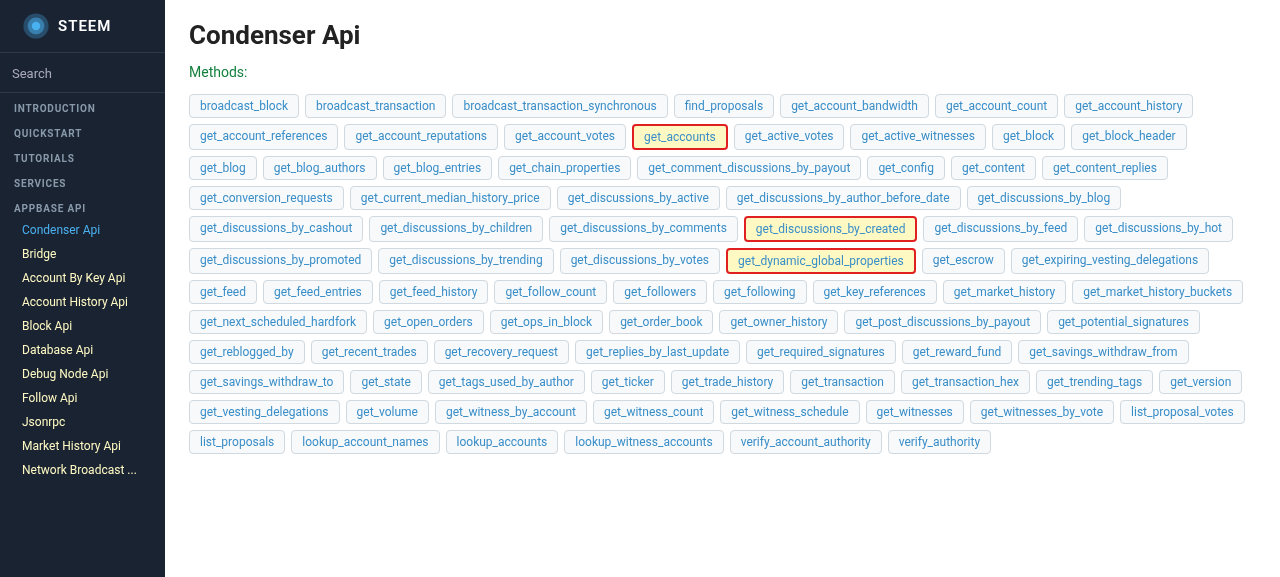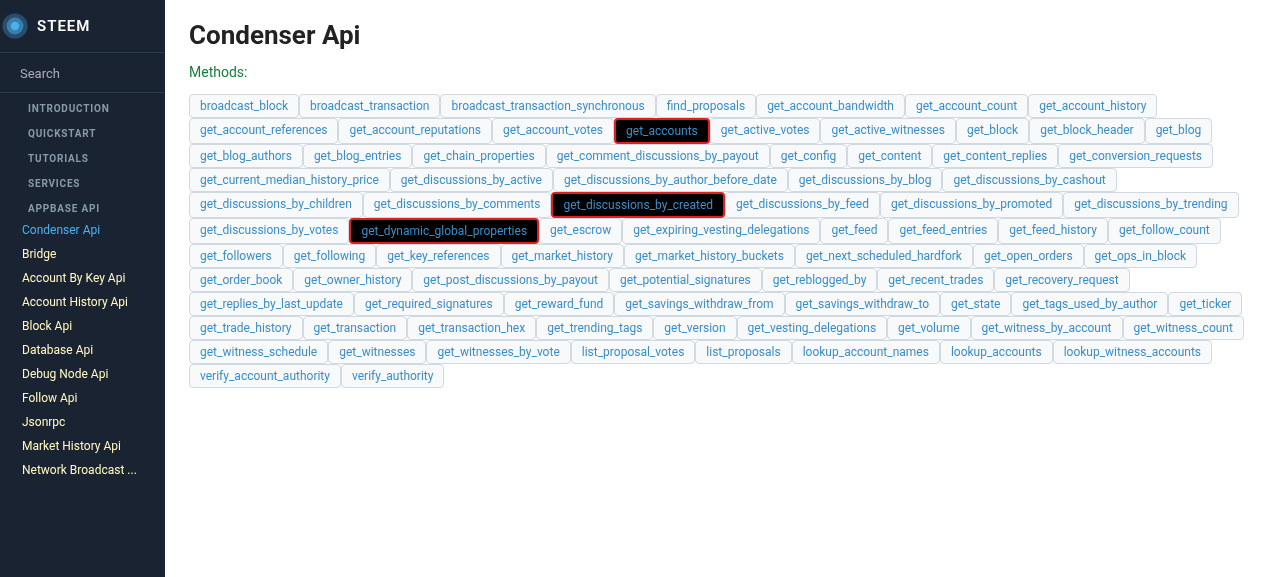--- a/index.html
+++ b/index.html
@@ -12,41 +12,41 @@
       background: #1a2332;
       color: #fff;
       display: flex;
       flex-direction: column;
       height: 577px;
       overflow-y: auto;
     }
     #sidebar-header {
       display: flex;
       align-items: center;
-      padding: 12px 1px;
+      padding: 12px 22px;
       background: #1a2332;
       border-bottom: 1px solid #2c3a4d;
     }
     #sidebar-logo {
       width: 28px;
       height: 28px;
       margin-right: 8px;
     }
     #sidebar-brand {
       color: #fff;
       font-size: 15px;
       font-weight: 600;
       letter-spacing: 1px;
     }
     #sidebar-search {
-      padding: 10px 20px;
+      padding: 10px 12px;
       border-bottom: 1px solid #2c3a4d;
     }
     .sidebar-section-header {
-      padding: 10px 28px 4px;
+      padding: 10px 14px 4px;
       font-size: 10px;
       font-weight: 700;
       color: #8899aa;
       letter-spacing: 0.8px;
       text-transform: uppercase;
     }
     .sidebar-subitem {
       padding: 5px 14px 5px 22px;
       font-size: 12px;
       color: #fef9c3;
@@ -68,38 +68,38 @@
       margin-bottom: 14px;
     }
     #methods-label {
       font-size: 14px;
       color: #15803d;
       margin-bottom: 14px;
     }
     .methods-grid {
       display: flex;
       flex-wrap: wrap;
-      gap: 0;
+      gap: 6px;
       margin-bottom: 12px;
     }
     .method-tag {
       display: inline-block;
       padding: 4px 10px;
       border: 1px solid #d0d8e0;
       border-radius: 4px;
       font-size: 12px;
       color: #3a8ec8;
       background: #f7f9fb;
       cursor: pointer;
       white-space: nowrap;
     }
     .method-tag.highlighted {
       border: 2px solid #e02020;
       color: #3a8ec8;
-      background: #000000;
+      background: #fef9c3;
     }
 
     
     #sidebar::-webkit-scrollbar { width: 4px; }
     #sidebar::-webkit-scrollbar-track { background: #1a2332; }
     #sidebar::-webkit-scrollbar-thumb { background: #3a4d62; }
     #main::-webkit-scrollbar { width: 6px; }
     #main::-webkit-scrollbar-track { background: #f0f0f0; }
     #main::-webkit-scrollbar-thumb { background: #ccc; }
   </style>
@@ -179,20 +179,21 @@
       <span class="method-tag">get_conversion_requests</span>
       <span class="method-tag">get_current_median_history_price</span>
       <span class="method-tag">get_discussions_by_active</span>
       <span class="method-tag">get_discussions_by_author_before_date</span>
       <span class="method-tag">get_discussions_by_blog</span>
       <span class="method-tag">get_discussions_by_cashout</span>
       <span class="method-tag">get_discussions_by_children</span>
       <span class="method-tag">get_discussions_by_comments</span>
       <span class="method-tag highlighted">get_discussions_by_created</span>
       <span class="method-tag">get_discussions_by_feed</span>
+      <span class="method-tag">get_discussions_by_hot</span>
       <span class="method-tag">get_discussions_by_promoted</span>
       <span class="method-tag">get_discussions_by_trending</span>
       <span class="method-tag">get_discussions_by_votes</span>
       <span class="method-tag highlighted">get_dynamic_global_properties</span>
       <span class="method-tag">get_escrow</span>
       <span class="method-tag">get_expiring_vesting_delegations</span>
       <span class="method-tag">get_feed</span>
       <span class="method-tag">get_feed_entries</span>
       <span class="method-tag">get_feed_history</span>
       <span class="method-tag">get_follow_count</span>

